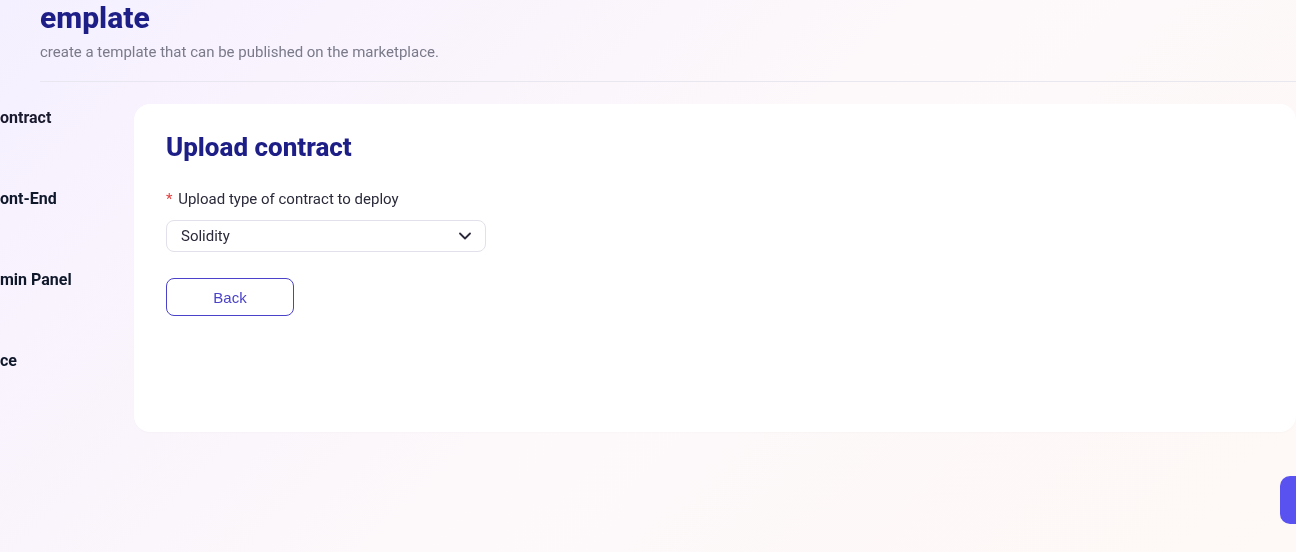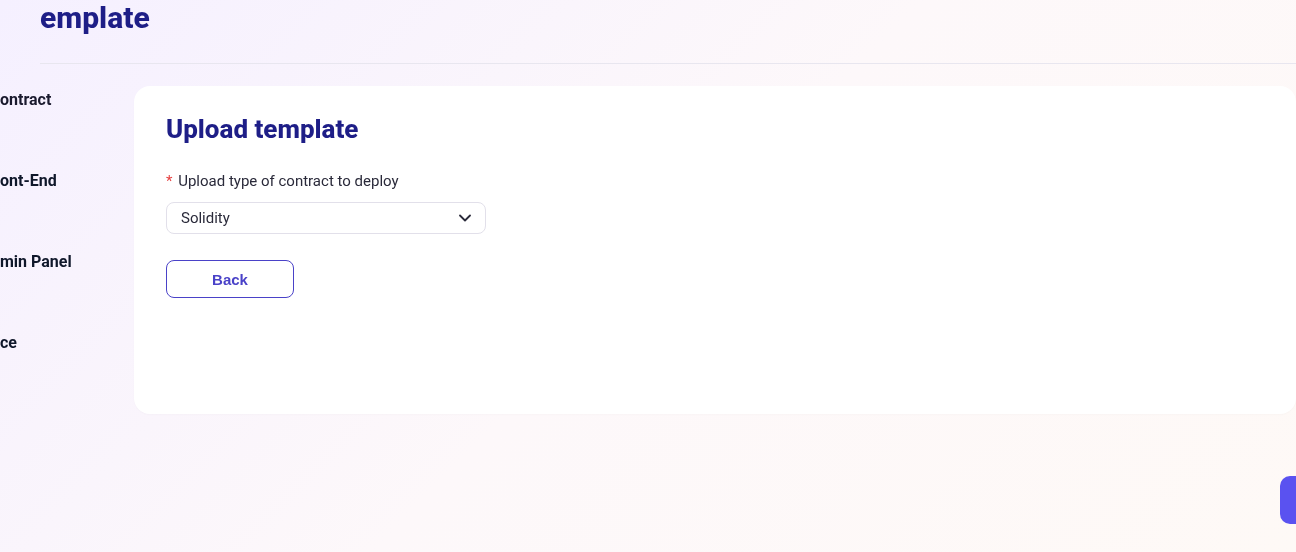--- a/index.html
+++ b/index.html
@@ -122,53 +122,54 @@
   color: #6b6b7b;
 }
 .back-btn {
   width: 128px;
   height: 38px;
   border: 1.5px solid #4a42c8;
   background: #fff;
   border-radius: 8px;
   color: #4a42c8;
   font-size: 15px;
-  font-weight: 700;
+  font-weight: 400;
   cursor: pointer;
 }
 .fab {
   position: absolute;
   right: 0;
   bottom: 28px;
   width: 16px;
   height: 48px;
   background: #5a52f0;
   border-radius: 10px 0 0 10px;
 }
 </style>
 </head>
 <body>
 
 <div class="header">
   <h1 class="page-title">emplate</h1>
+  <p class="page-subtitle">create a template that can be published on the marketplace.</p>
 </div>
 
 <div class="content-wrap">
   <div class="sidebar">
     <div class="step">ontract</div>
     <div class="step future"></div>
     <div class="step future"></div>
     <div class="step future">ont-End</div>
     <div class="step future">min Panel</div>
     <div class="step future"></div>
     <div class="step future">ce</div>
   </div>
 
   <div class="card">
-    <h2 class="card-title">Upload template</h2>
+    <h2 class="card-title">Upload contract</h2>
 
     <div class="field-label">
       <span class="required-star">*</span>
       <span>Upload type of contract to deploy</span>
     </div>
 
     <div class="select">
       <span>Solidity</span>
       <span class="chevron">
         <svg width="12" height="8" viewBox="0 0 12 8" fill="none">

